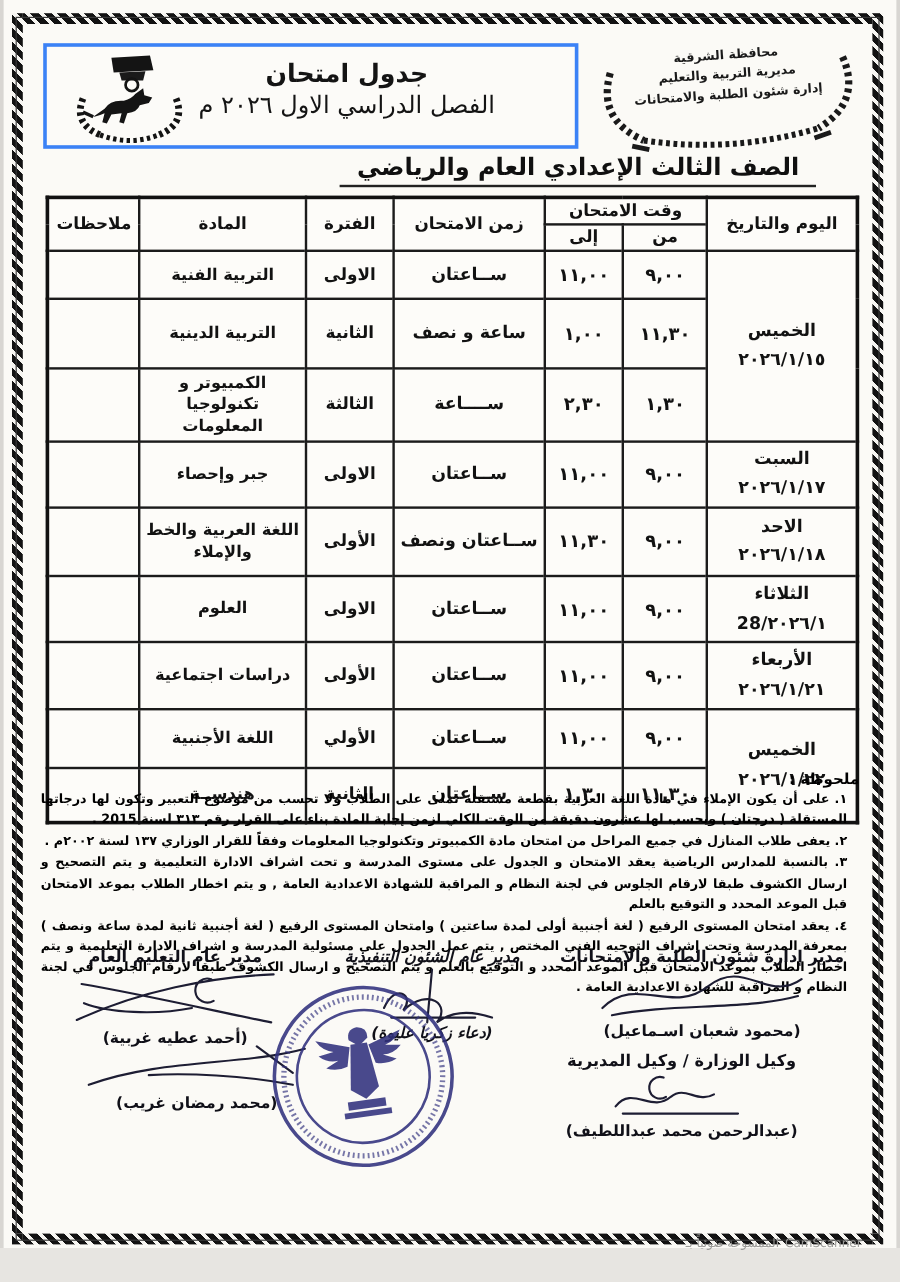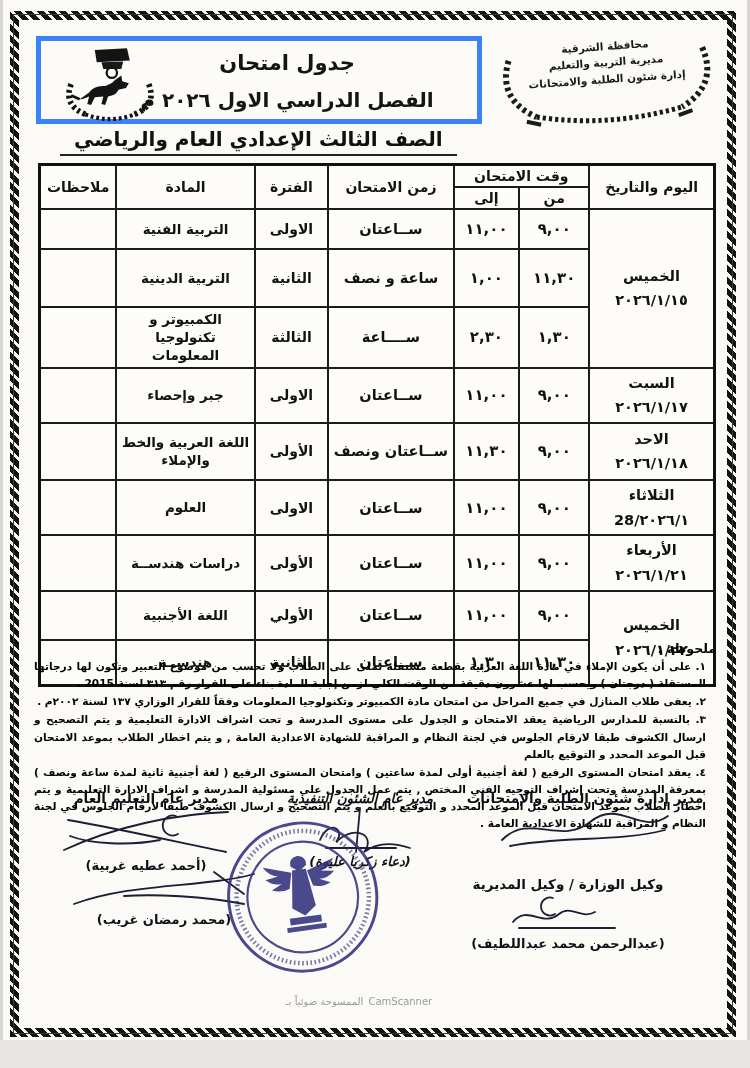--- a/index.html
+++ b/index.html
@@ -7,32 +7,32 @@
   body { font-family:"DejaVu Sans", sans-serif; background:#d8d6d2; position:relative; overflow:hidden; }
   .paper { position:absolute; left:3px; top:0; width:744px; height:1046px; background:#fbfaf6; }
   .photo-bottom { position:absolute; left:0; top:1040px; width:750px; height:28px; background:#e7e5e1; }
   .frame { position:absolute; left:10px; top:11px; width:726px; height:1026px;
            border:9px solid #141414;
            border-image: repeating-linear-gradient(45deg,#121212 0 5px,#f6f5f1 5px 8px) 9; }
   .frame-inner { position:absolute; left:13px; top:14px; width:720px; height:1020px; border:1px solid #3a3a3a; }
 
   
   .title-box { position:absolute; left:36px; top:36px; width:446px; height:88px;
-               border:5px solid #3b82f6; background:#fcfbf8; }
+               border:3px solid #3b82f6; background:#fcfbf8; }
   .title-text { position:absolute; right:40px; top:10px; width:300px; text-align:center; color:#141414; }
   .title-l1 { font-size:21px; font-weight:bold; }
-  .title-l2 { font-size:20px; font-weight:bold; margin-top:13px; }
+  .title-l2 { font-size:20px; font-weight:normal; margin-top:2px; }
   .horse-emblem { position:absolute; left:16px; top:5px; }
 
   .gov-emblem { position:absolute; left:488px; top:26px; width:238px; height:104px; transform:rotate(-4deg); }
   .gov-emblem svg { position:absolute; left:0; top:0; }
   .gov-lines { position:absolute; left:0; top:12px; width:238px; text-align:center; color:#1a1a1a; }
   .gov-lines div { font-size:10.5px; font-weight:bold; line-height:1.55; }
 
-  .subtitle-wrap { position:absolute; left:60px; top:127px; width:620px; text-align:left; }
+  .subtitle-wrap { position:absolute; left:60px; top:127px; width:620px; text-align:right; }
   .subtitle { display:inline-block; font-size:20px; font-weight:bold; color:#101010;
               border-bottom:2px solid #222; padding:0 14px 3px; }
 
   
   table.exam { position:absolute; left:38px; top:163px; width:678px; border-collapse:collapse;
                direction:rtl; background:#fdfcf9; }
   table.exam th, table.exam td { border:2px solid #1b1b1b; text-align:center; vertical-align:middle;
                color:#121212; font-weight:bold; padding:2px 3px; }
   table.exam { border:3px solid #111; }
   th.h-main { font-size:14px; }
@@ -64,21 +64,21 @@
   .sig-title { font-size:13.5px; font-weight:bold; }
   .sig-name  { font-size:13px; font-weight:bold; }
   .sig svg { display:block; margin:0 auto; }
   .sig1 { left:452px; top:790px; width:266px; }
   .sig2 { left:262px; top:790px; width:196px;font-style:italic; }
   .sig3 { left:38px;  top:790px; width:216px; }
   .sig4 { left:420px; top:876px; width:296px; }
   .sig5 { left:36px;  top:868px; width:256px; }
   .stamp { position:absolute; left:224px; top:818px; transform:rotate(-8deg); opacity:.88; }
 
-  .watermark { position:absolute; left:0; top:990px; width:718px; text-align:center; direction:ltr; }
+  .watermark { position:absolute; left:0; top:1024px; width:718px; text-align:right; direction:ltr; }
   .watermark span { font-size:10px; color:#9b9b98; }
   .wm-ar { font-family:"DejaVu Sans", sans-serif; }
 </style>
 </head>
 <body>
 
 <div class="paper"></div>
 <div class="photo-bottom"></div>
 <div class="frame"></div>
 <div class="frame-inner"></div>
@@ -210,21 +210,21 @@
   </tr>
   <tr class="r6">
     <td class="day-cell">
       <div>الأربعاء</div>
       <div>٢٠٢٦/١/٢١</div>
     </td>
     <td class="time-cell">٩,٠٠</td>
     <td class="time-cell">١١,٠٠</td>
     <td class="dur-cell">ســاعتان</td>
     <td class="per-cell">الأولى</td>
-    <td class="subj-cell">دراسات هندســة</td>
+    <td class="subj-cell">دراسات اجتماعية</td>
     <td class="note-cell"></td>
   </tr>
   <tr class="r7">
     <td class="day-cell" rowspan="2">
       <div>الخميس</div>
       <div>٢٠٢٦/١/٢٢</div>
     </td>
     <td class="time-cell">٩,٠٠</td>
     <td class="time-cell">١١,٠٠</td>
     <td class="dur-cell">ســاعتان</td>
@@ -249,20 +249,21 @@
   <div class="note-item">٢. يعفى طلاب المنازل في جميع المراحل من امتحان مادة الكمبيوتر وتكنولوجيا المعلومات وفقاً للقرار الوزاري ١٣٧ لسنة ٢٠٠٢م .</div>
   <div class="note-item">٣. بالنسبة للمدارس الرياضية يعقد الامتحان و الجدول على مستوى المدرسة و تحت اشراف الادارة التعليمية و يتم التصحيح و ارسال الكشوف طبقا لارقام الجلوس في لجنة النظام و المراقبة للشهادة الاعدادية العامة , و يتم اخطار الطلاب بموعد الامتحان قبل الموعد المحدد و التوقيع بالعلم</div>
   <div class="note-item">٤. يعقد امتحان المستوى الرفيع ( لغة أجنبية أولى لمدة ساعتين ) وامتحان المستوى الرفيع ( لغة أجنبية ثانية لمدة ساعة ونصف ) بمعرفة المدرسة وتحت إشراف التوجيه الفني المختص , يتم عمل الجدول على مسئولية المدرسة و اشراف الادارة التعليمية و يتم اخطار الطلاب بموعد الامتحان قبل الموعد المحدد و التوقيع بالعلم و يتم التصحيح و ارسال الكشوف طبقا لارقام الجلوس في لجنة النظام و المراقبة للشهادة الاعدادية العامة .</div>
 </div>
 
 <div class="sig sig1">
   <div class="sig-title">مدير إدارة شئون الطلبة والإمتحانات</div>
   <svg width="190" height="46" viewBox="0 0 190 46">
     <path d="M12 34 C40 6 70 40 100 16 S150 30 178 10 M20 40 C70 30 130 36 175 24" fill="none" stroke="#1d1d33" stroke-width="1.8" stroke-linecap="round"></path>
   </svg>
+  <div class="sig-name">(محمود شعبان اسـماعيل)</div>
 </div>
 <div class="sig sig2">
   <div class="sig-title">مدير عام الشئون التنفيذية</div>
   <svg width="140" height="48" viewBox="0 0 140 48">
     <path d="M30 34 c10 -22 26 -10 16 2 c22 -20 40 -4 28 10 c16 -12 34 -8 46 -4 M70 2 l-4 44 M36 42 h70" fill="none" stroke="#1d1d33" stroke-width="1.8" stroke-linecap="round"></path>
   </svg>
   <div class="sig-name">(دعاء زكريا عليوة)</div>
 </div>
 <div class="sig sig3">
   <div class="sig-title">مدير عام التعليم العام</div>

